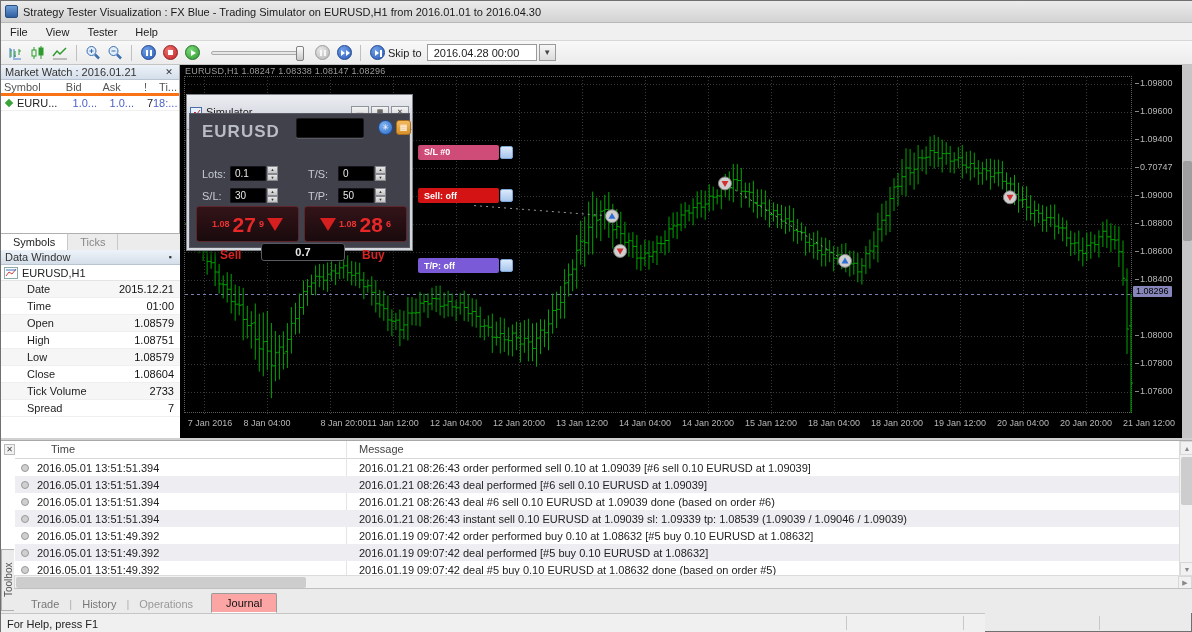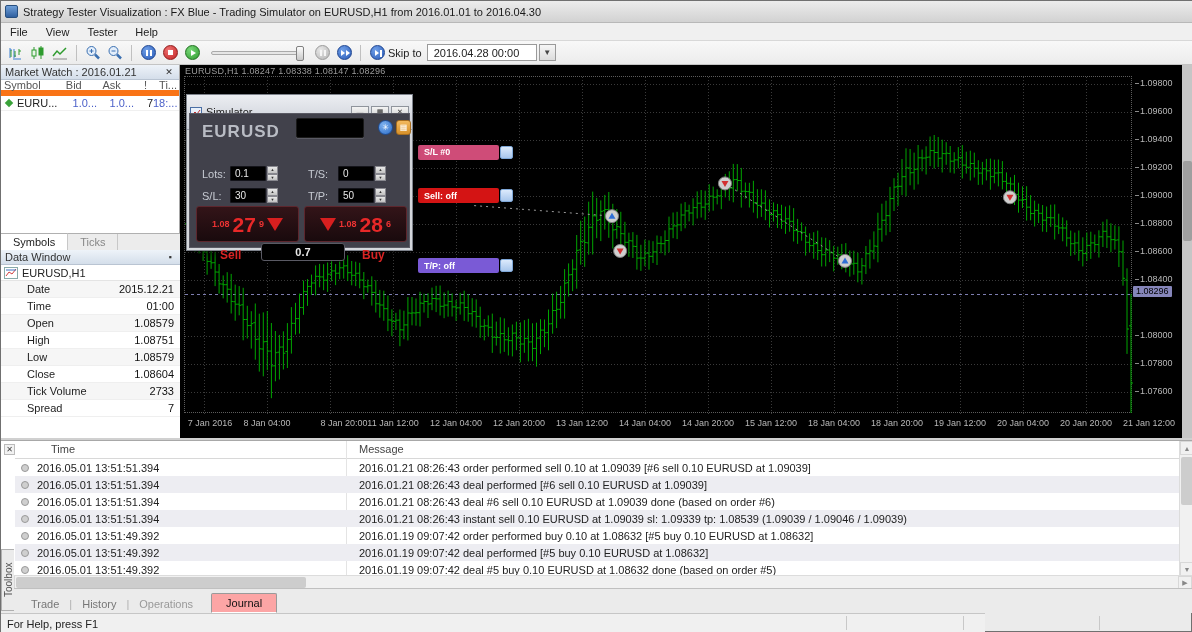--- a/index.html
+++ b/index.html
@@ -26,21 +26,21 @@
   #speed-slider { width:92px; height:4px; background:#e6e6e6; border:1px solid #aaa; border-radius:2px; margin:0 8px; position:relative; }
   #slider-thumb { position:absolute; right:-2px; top:-6px; width:8px; height:15px; background:linear-gradient(#fdfdfd,#c8c8c8); border:1px solid #808080; border-radius:2px; }
   #skip-date { background:#fff; border:1px solid #9a9a9a; padding:1px 6px; height:17px; display:inline-flex; align-items:center; margin-left:5px; min-width:110px; }
   #skip-drop { width:17px; height:17px; border:1px solid #9a9a9a; background:linear-gradient(#f6f6f6,#dcdcdc); margin-left:2px; display:inline-flex; align-items:center; justify-content:center; font-size:8px; color:#444; }
 
   
   #leftcol { left:0; top:64px; width:179px; height:373px; background:#fff; border-right:1px solid #a8a8a8; }
   .panel-title { height:15px; background:linear-gradient(#eef3f9,#d4deea); border-bottom:1px solid #b9c4d2; font-size:11px; color:#333; display:flex; align-items:center; padding:0 4px; }
   .panel-title .grow { flex:1; }
   .tiny-x { font-size:9px; color:#333; width:12px; text-align:center; }
-  .mw-head { display:flex; font-size:11px; color:#555; border-bottom:6px solid #f97316; height:16px; align-items:center;gap:12px; }
+  .mw-head { display:flex; font-size:11px; color:#555; border-bottom:3px solid #f97316; height:16px; align-items:center;gap:12px; }
   .mw-row { display:flex; font-size:11px; color:#222; height:15px; align-items:center; border-bottom:1px solid #f0f0f0; }
   .c-sym { width:62px; padding-left:3px; display:flex; align-items:center; }
   .c-bid,.c-ask { width:37px; text-align:right; padding-right:3px; }
   .c-ex { width:16px; text-align:right; }
   .c-ti { width:25px; text-align:right; padding-right:2px; }
   .blue-val { color:#4a5fc8; }
   .diamond { width:6px; height:6px; background:#3aa33a; transform:rotate(45deg); display:inline-block; margin:0 5px 0 2px; }
   #mw-tabs { position:absolute; left:0; top:168px; width:179px; height:17px; border-top:1px solid #b0b0b0; background:#ececec; display:flex; font-size:11px; }
   .mini-tab { padding:1px 12px; color:#888; border-right:1px solid #c8c8c8; display:flex; align-items:center; }
   .mini-tab.active { background:#fff; color:#222; border-top:1px solid #b0b0b0; margin-top:-1px; }
@@ -322,21 +322,21 @@
           <g>
             <circle cx="824.9495999999999" cy="120.2572614107875" r="6.5" fill="#cfcfcf" stroke="#808080"></circle>
             <path d="M821.4495999999999,117.7572614107875L828.4495999999999,117.7572614107875L824.9495999999999,123.7572614107875Z" fill="#d23030"></path>
           </g>
         </svg>
     </div>
     <div id="ylabels">
         <div class="ylabel" style="top: 1.9917px;">1.09800</div>
         <div class="ylabel" style="top: 29.9585px;">1.09600</div>
         <div class="ylabel" style="top: 57.9253px;">1.09400</div>
-        <div class="ylabel" style="top: 85.8921px;">1.09200</div>
+        <div class="ylabel" style="top: 85.8921px;">0.70747</div>
         <div class="ylabel" style="top: 113.859px;">1.09000</div>
         <div class="ylabel" style="top: 141.826px;">1.08800</div>
         <div class="ylabel" style="top: 169.793px;">1.08600</div>
         <div class="ylabel" style="top: 197.759px;">1.08400</div>
         <div class="ylabel" style="top: 253.693px;">1.08000</div>
         <div class="ylabel" style="top: 281.66px;">1.07800</div>
         <div class="ylabel" style="top: 309.627px;">1.07600</div>
       </div>
     <div id="xaxis">
         <div class="xlabel" style="left: 1px;">7 Jan 2016</div>

